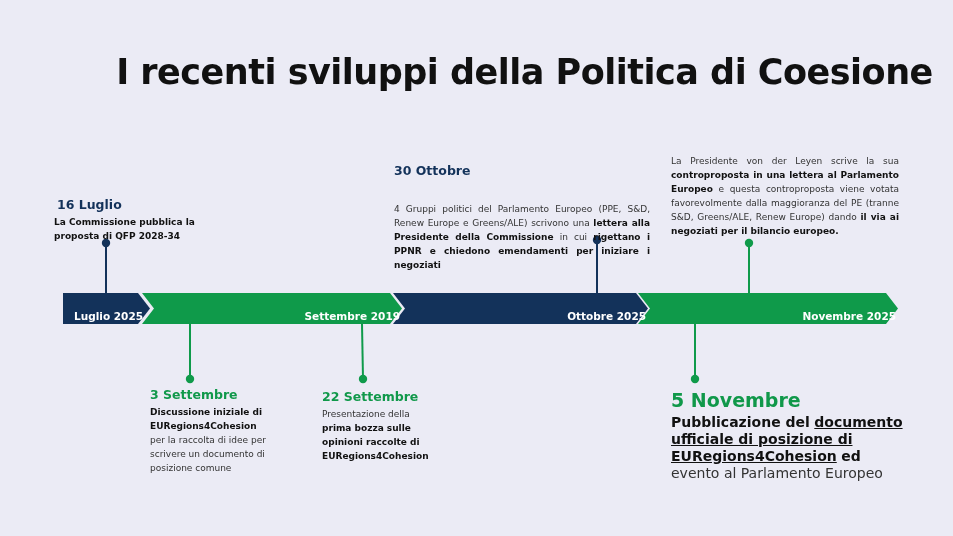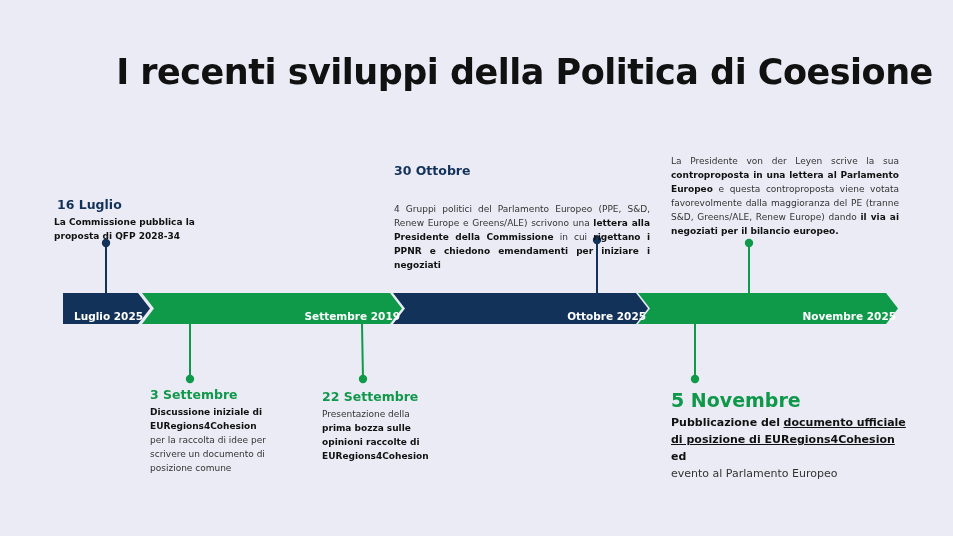--- a/index.html
+++ b/index.html
@@ -22,21 +22,21 @@
     margin-top:8px;
   }
   .event { position:absolute; font-family:"DejaVu Sans", sans-serif; }
   .date { font-weight:bold; font-size:12.5px; margin-bottom:3px; }
   .date.navy { color:#13325a;margin-top:20px; }
   .date.green { color:#10984a; }
   .desc { font-size:9px; line-height:14px; color:#333; }
   .desc b { color:#111; }
   .desc.justify { text-align:justify;margin-top:24px; }
   .u { text-decoration:underline; }
-  .big .desc { font-size:11px; line-height:17px; }
+  .big .desc { font-size:14px; line-height:17px; }
 </style>
 </head>
 <body>
 
 <div class="title">I recenti sviluppi della Politica di Coesione</div>
 
 <svg class="timeline" width="953" height="536">
 
   <g>
     <line x1="106" y1="243" x2="106" y2="293" stroke="#13325a" stroke-width="2"></line>

